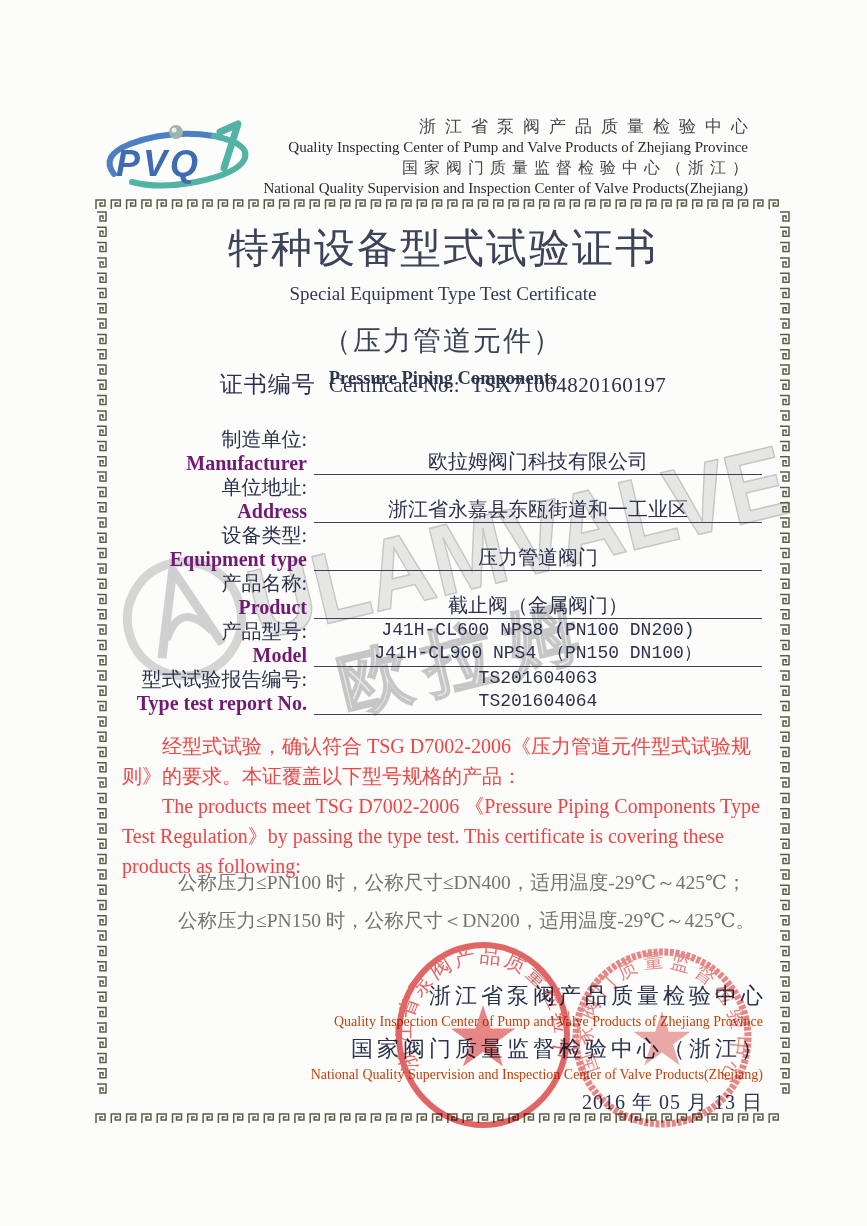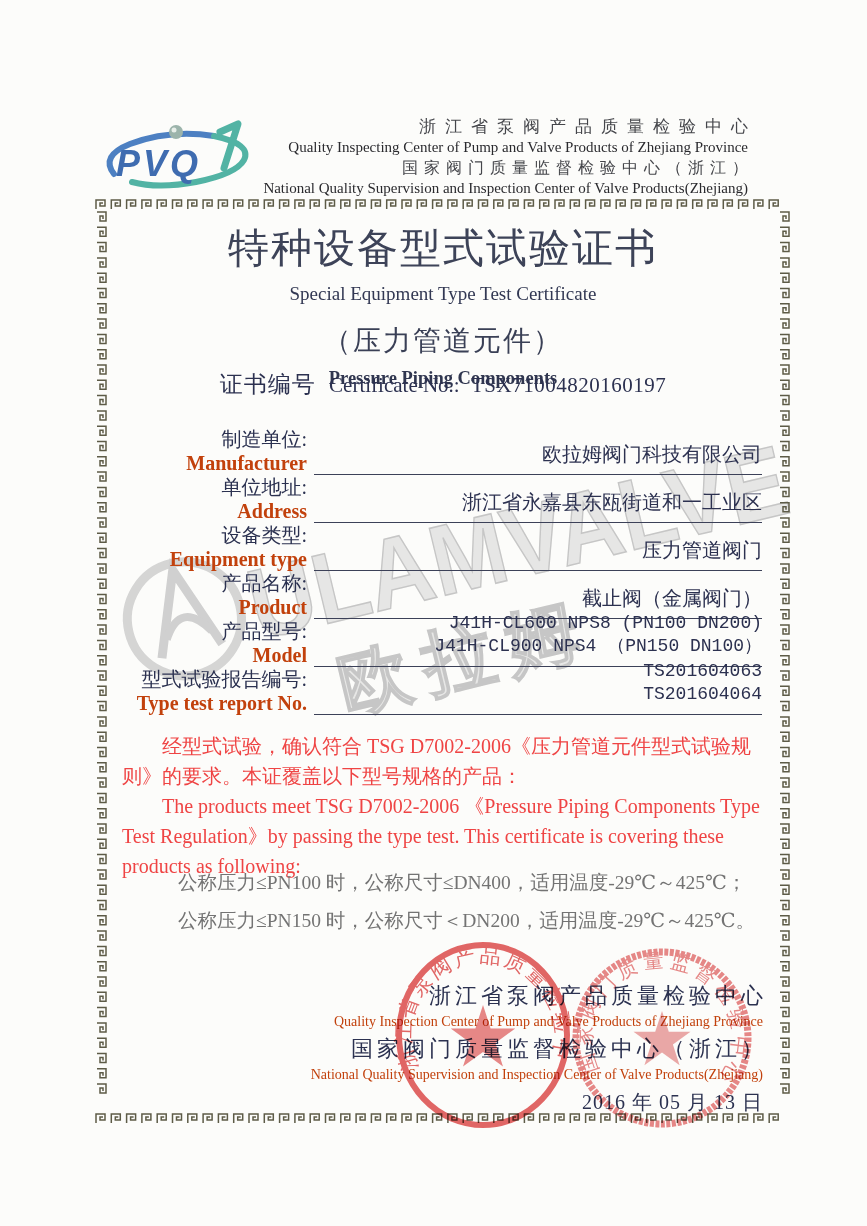--- a/index.html
+++ b/index.html
@@ -36,23 +36,23 @@
   .certno{position:absolute;left:108px;top:369px;width:670px;text-align:center;font-size:21px;}
   .certno .c-cn{font-size:23px;letter-spacing:1px;}
   .certno .c-en{font-weight:normal;margin-left:8px;}
   .certno .c-val{margin-left:6px;letter-spacing:.5px;}
 
   
   .form{position:absolute;left:108px;top:427px;width:654px;}
   .frow{display:flex;height:48px;}
   .flabel{width:206px;text-align:right;padding-right:7px;box-sizing:border-box;}
   .flabel .lcn{font-size:20px;line-height:24px;color:#2b3150;}
-  .flabel .len{font-size:20px;line-height:24px;font-weight:bold;color:#c2410c;}
+  .flabel .len{font-size:20px;line-height:24px;font-weight:bold;color:#701a75;}
   .fvalue{flex:1;border-bottom:1.6px solid #3c4158;display:flex;flex-direction:column;
-          justify-content:flex-end;text-align:right;padding-bottom:8px;}
+          justify-content:flex-end;text-align:center;padding-bottom:1px;}
   .fvalue div{font-size:20px;line-height:23px;}
   .frow.mono .fvalue div{font-family:"Liberation Mono","DejaVu Sans Mono",monospace;font-size:18px;}
 
   
   .bodytext{position:absolute;left:122px;top:731px;width:644px;}
   .bodytext p{margin:0;text-indent:2em;font-size:20px;line-height:30px;color:#ef4444;}
 
   .conditions{position:absolute;left:178px;top:872px;width:600px;}
   .cond-line{font-size:19.5px;line-height:22px;color:#737373;}
   .cond-line + .cond-line{margin-top:16px;}

